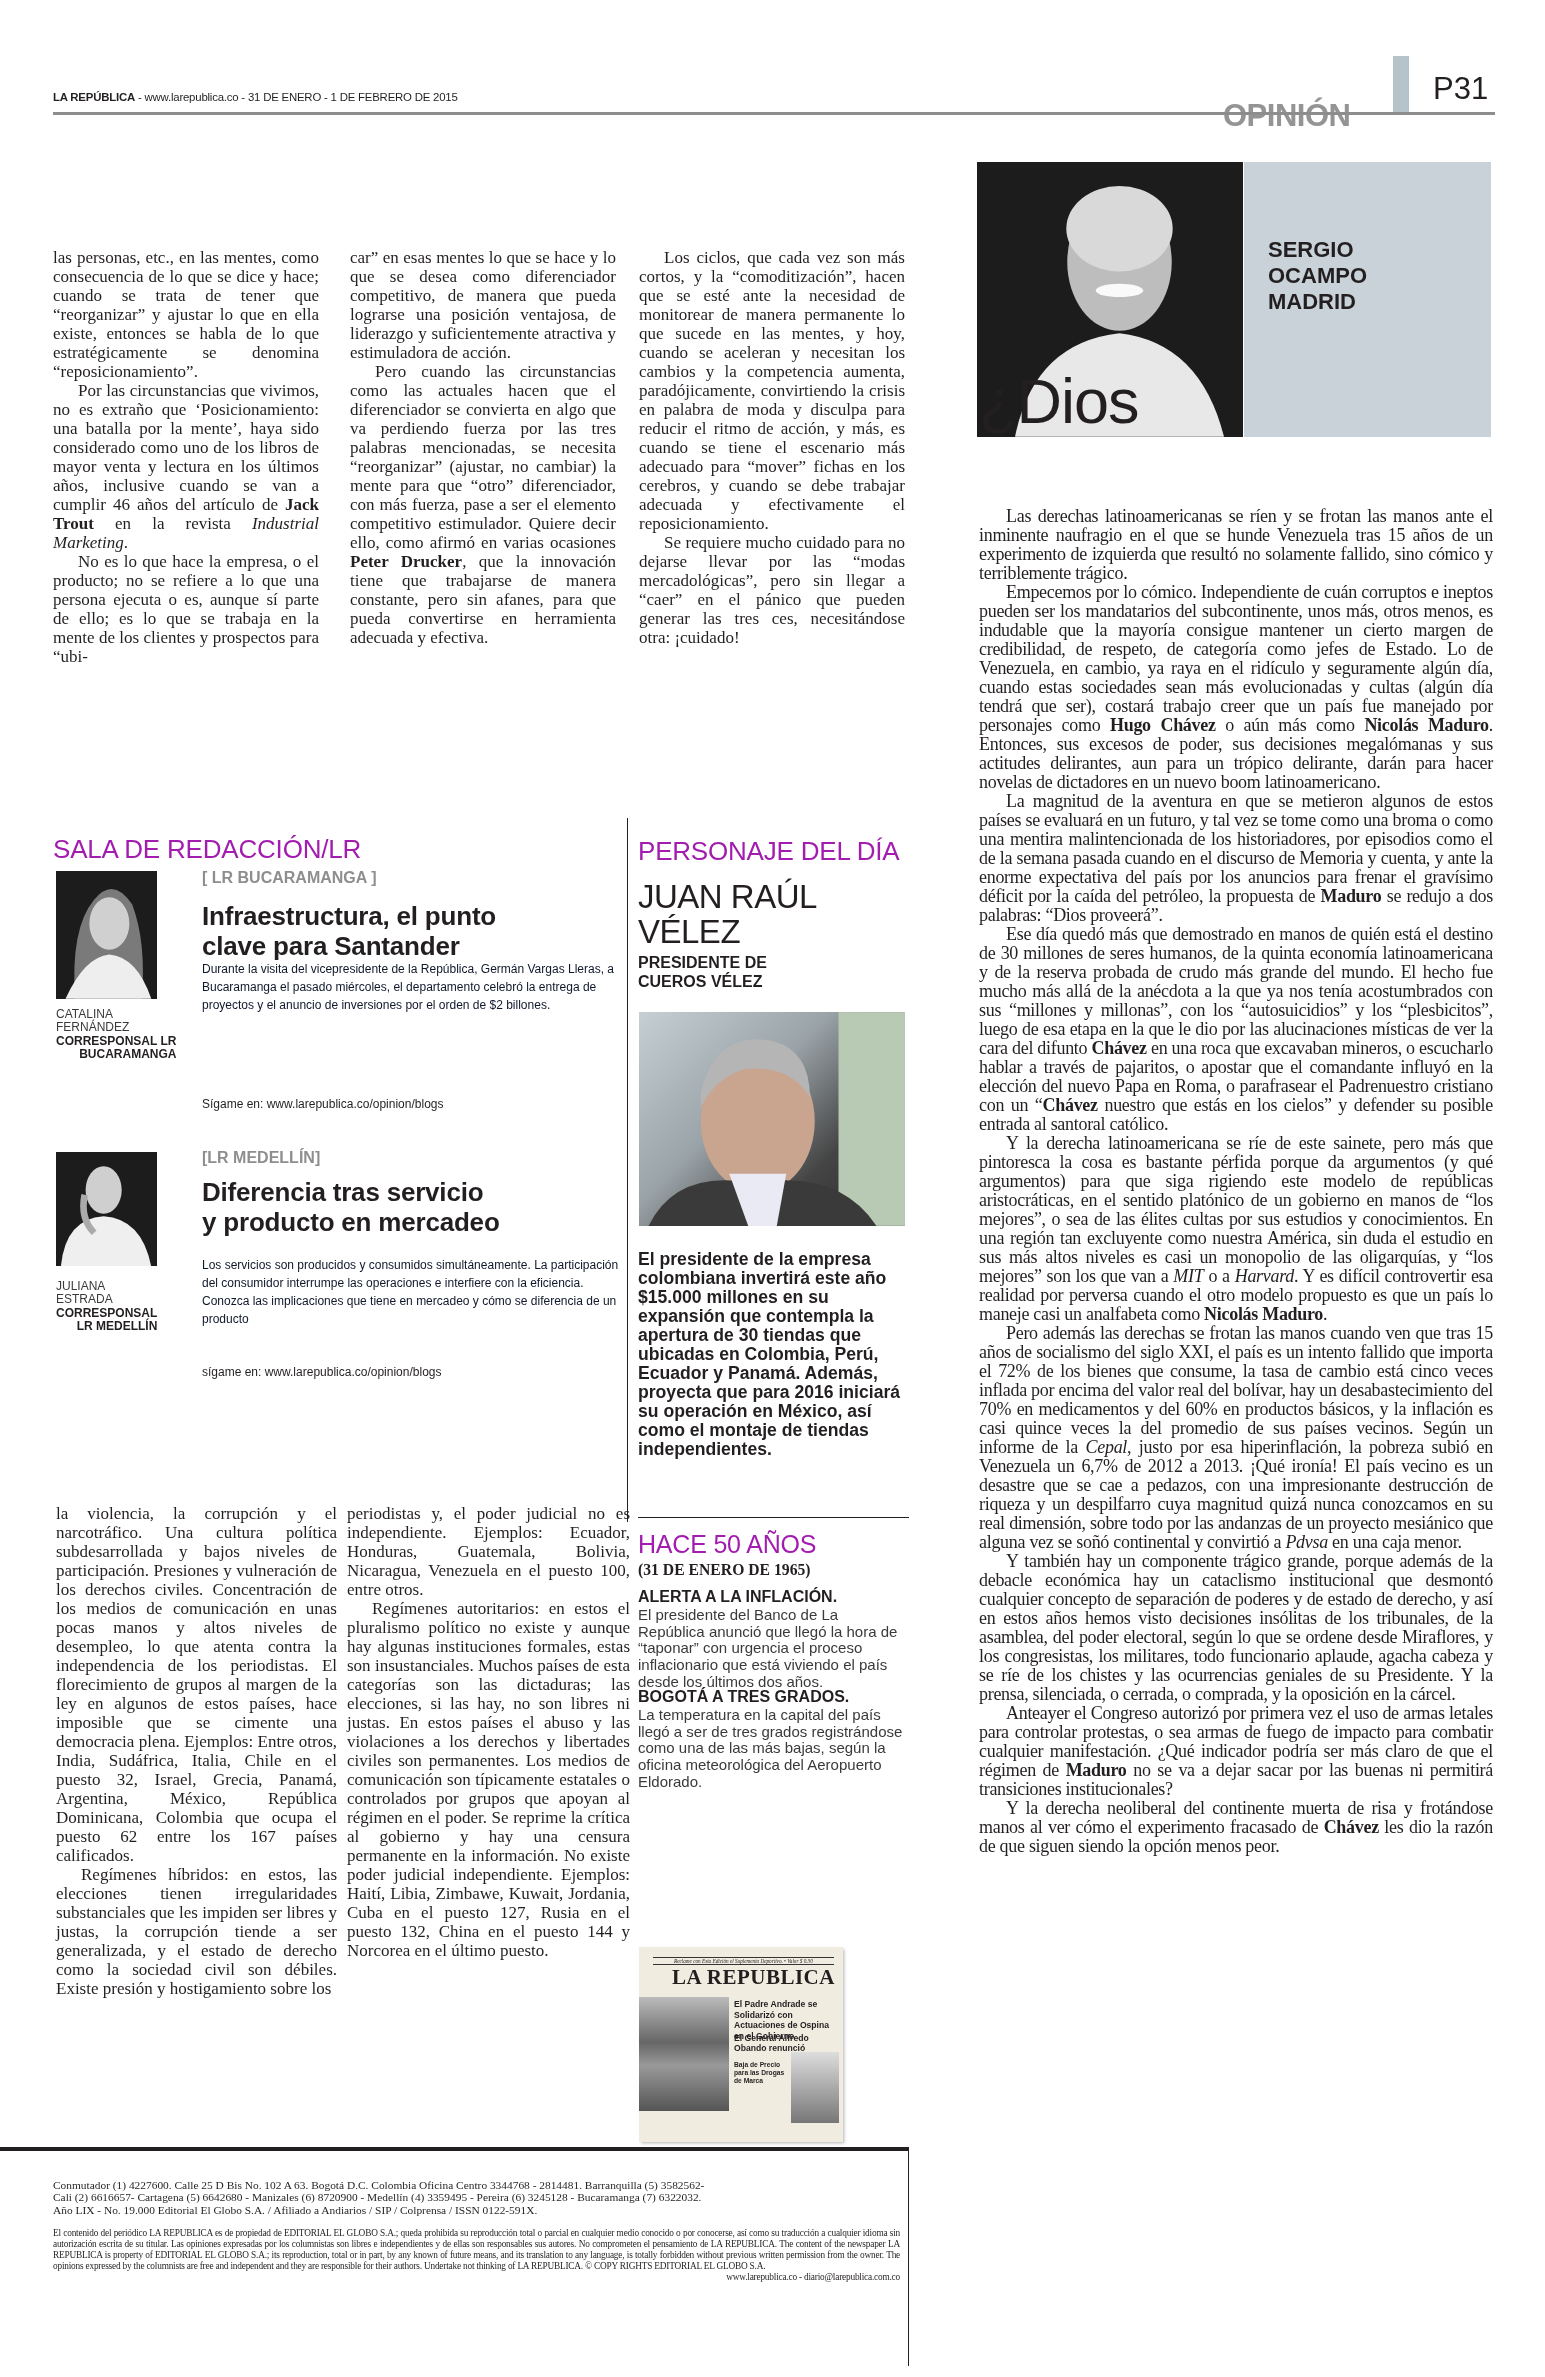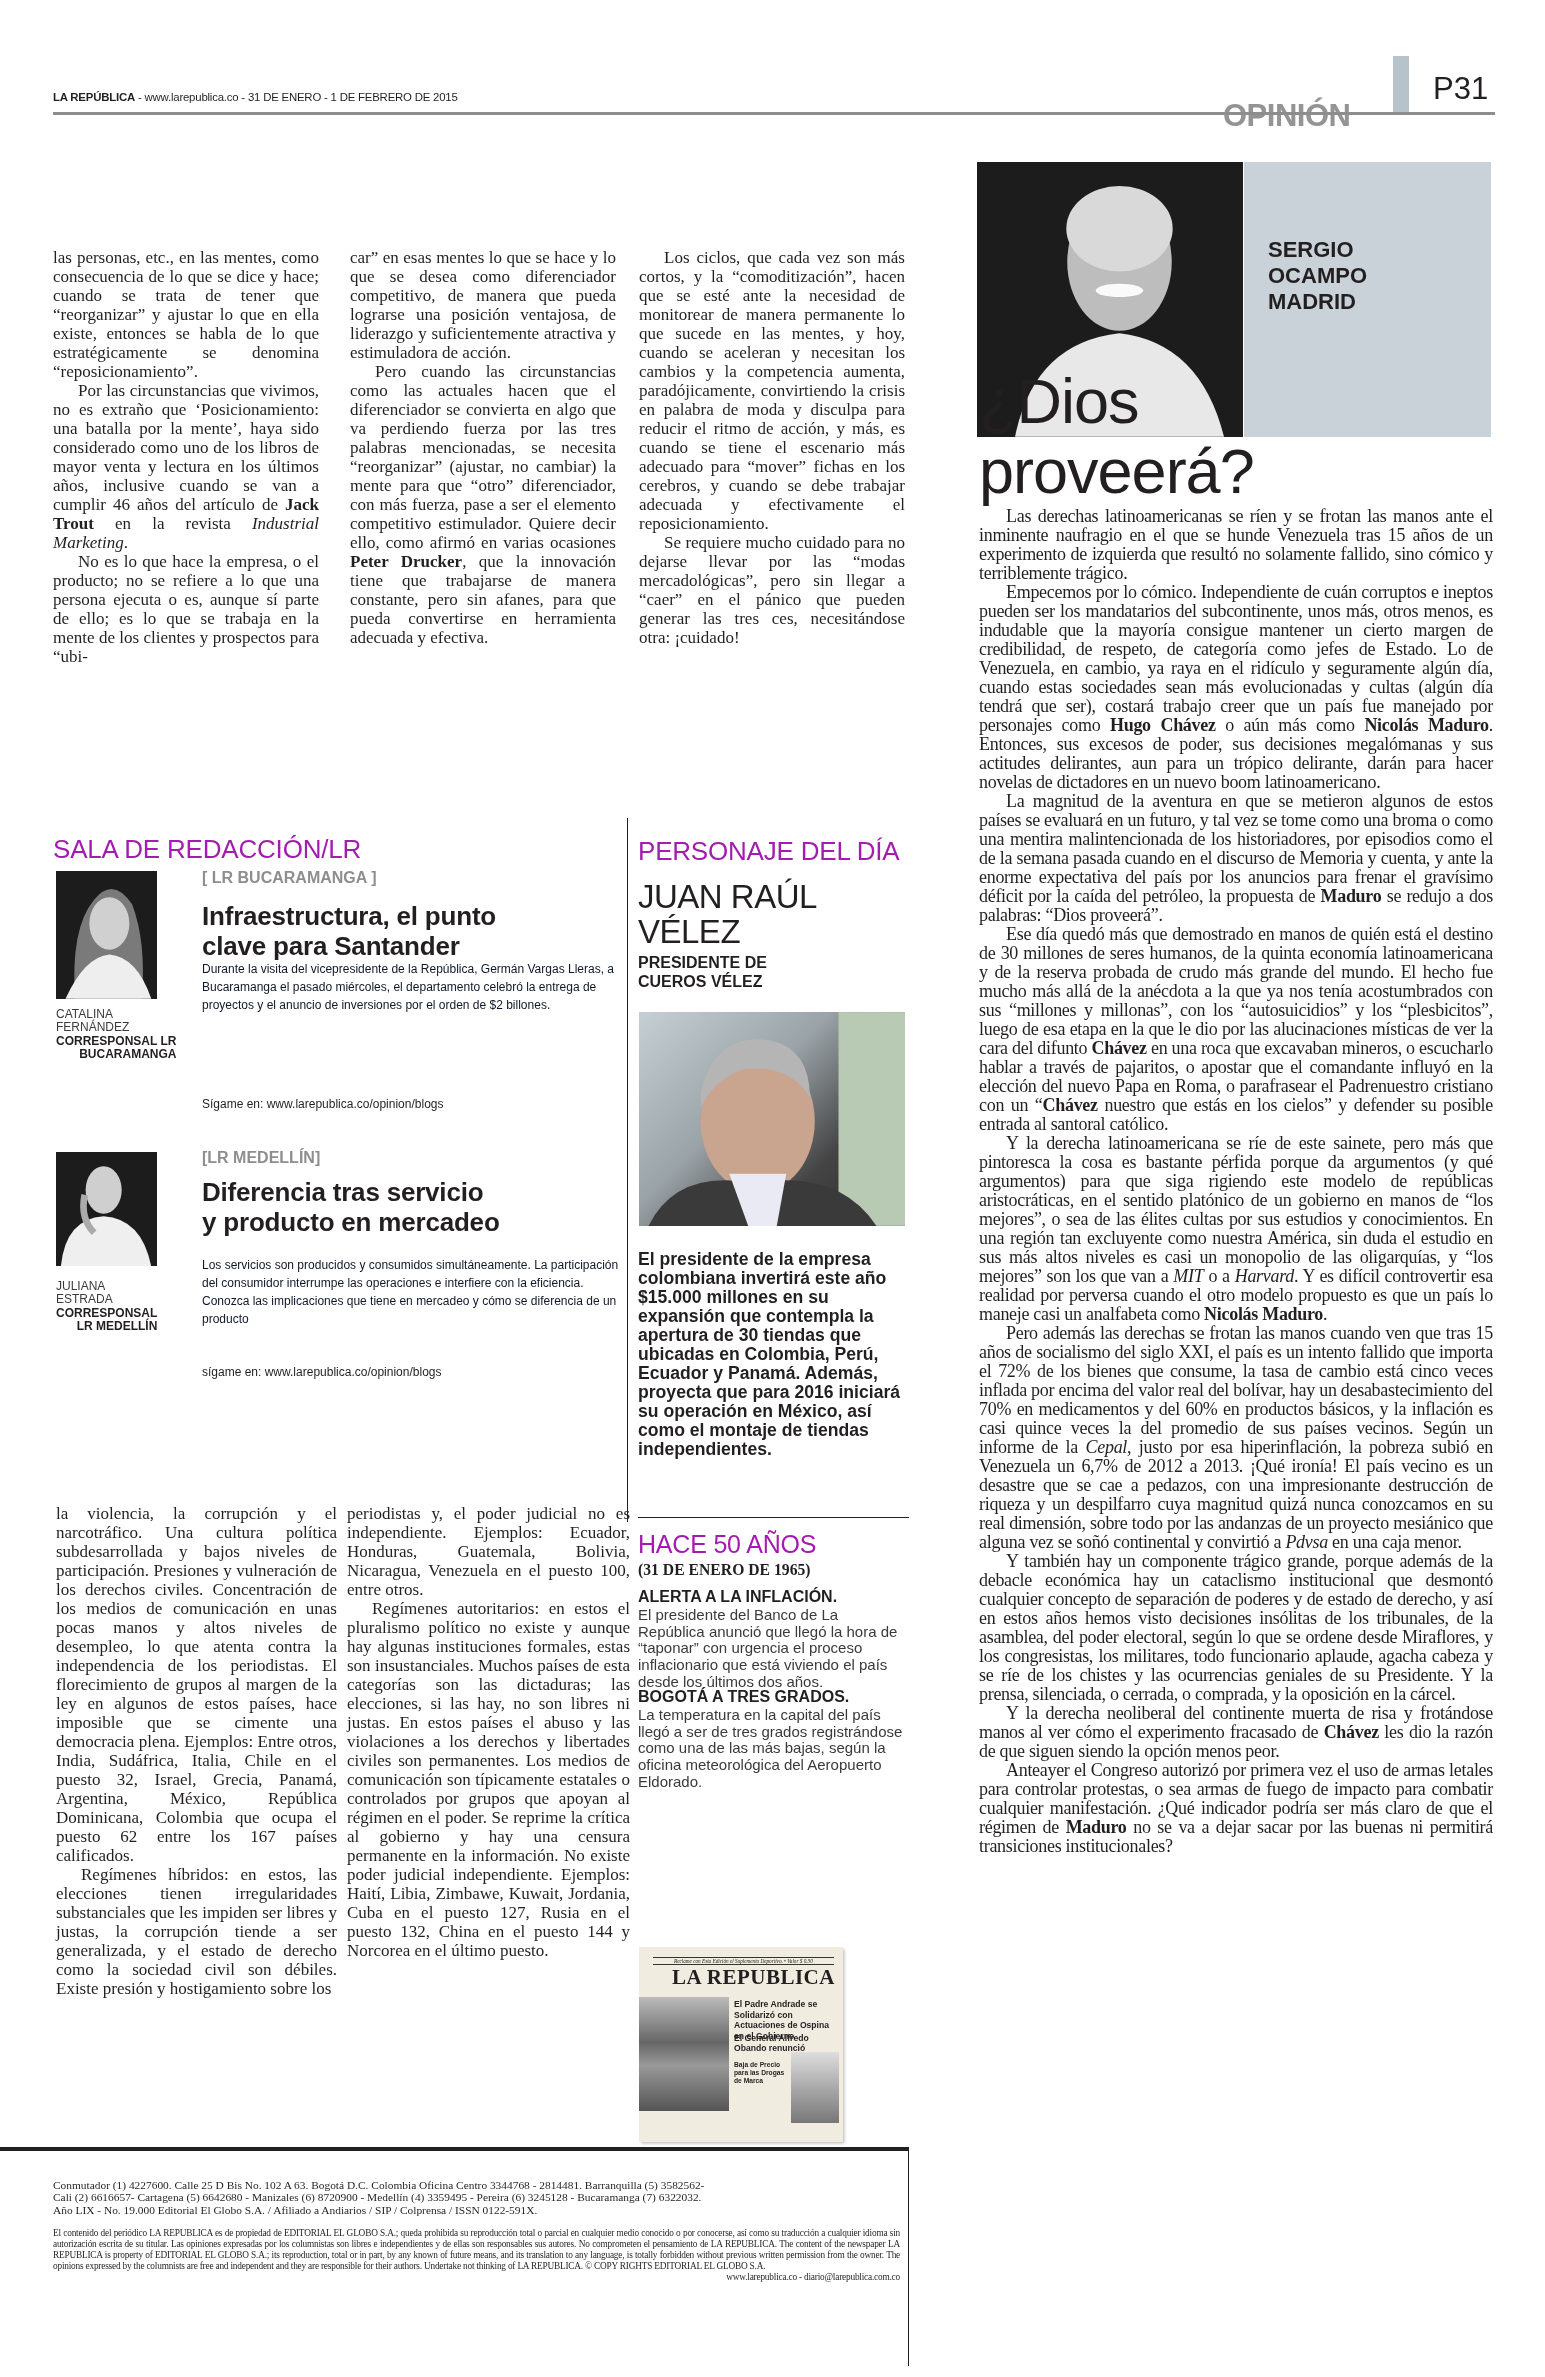--- a/index.html
+++ b/index.html
@@ -122,32 +122,31 @@
   </svg>
 </div>
 <div class="abs" id="col-namebox"></div>
 <div class="abs sans" id="col-name">
   <div>SERGIO</div>
   <div>OCAMPO</div>
   <div>MADRID</div>
 </div>
 <div class="abs sans" id="col-title">
   <div>¿Dios</div>
-  <div>proveerá?</div>
 </div>
 <div class="abs serif2 col-main" id="op-text">
     <p class="ind"><span>Las derechas latinoamericanas se ríen y se frotan las manos ante el inminente naufragio en el que se hunde Venezuela tras 15 años de un experimento de izquierda que resultó no solamente fallido, sino cómico y terriblemente trágico.</span></p>
     <p class="ind"><span>Empecemos por lo cómico. Independiente de cuán corruptos e ineptos pueden ser los mandatarios del subcontinente, unos más, otros menos, es indudable que la mayoría consigue mantener un cierto margen de credibilidad, de respeto, de categoría como jefes de Estado. Lo de Venezuela, en cambio, ya raya en el ridículo y seguramente algún día, cuando estas sociedades sean más evolucionadas y cultas (algún día tendrá que ser), costará trabajo creer que un país fue manejado por personajes como </span><span class="b">Hugo Chávez</span><span> o aún más como </span><span class="b">Nicolás Maduro</span><span>. Entonces, sus excesos de poder, sus decisiones megalómanas y sus actitudes delirantes, aun para un trópico delirante, darán para hacer novelas de dictadores en un nuevo boom latinoamericano.</span></p>
     <p class="ind"><span>La magnitud de la aventura en que se metieron algunos de estos países se evaluará en un futuro, y tal vez se tome como una broma o como una mentira malintencionada de los historiadores, por episodios como el de la semana pasada cuando en el discurso de Memoria y cuenta, y ante la enorme expectativa del país por los anuncios para frenar el gravísimo déficit por la caída del petróleo, la propuesta de </span><span class="b">Maduro</span><span> se redujo a dos palabras: “Dios proveerá”.</span></p>
     <p class="ind"><span>Ese día quedó más que demostrado en manos de quién está el destino de 30 millones de seres humanos, de la quinta economía latinoamericana y de la reserva probada de crudo más grande del mundo. El hecho fue mucho más allá de la anécdota a la que ya nos tenía acostumbrados con sus “millones y millonas”, con los “autosuicidios” y los “plesbicitos”, luego de esa etapa en la que le dio por las alucinaciones místicas de ver la cara del difunto </span><span class="b">Chávez</span><span> en una roca que excavaban mineros, o escucharlo hablar a través de pajaritos, o apostar que el comandante influyó en la elección del nuevo Papa en Roma, o parafrasear el Padrenuestro cristiano con un “</span><span class="b">Chávez</span><span> nuestro que estás en los cielos” y defender su posible entrada al santoral católico.</span></p>
     <p class="ind"><span>Y la derecha latinoamericana se ríe de este sainete, pero más que pintoresca la cosa es bastante pérfida porque da argumentos (y qué argumentos) para que siga rigiendo este modelo de repúblicas aristocráticas, en el sentido platónico de un gobierno en manos de “los mejores”, o sea de las élites cultas por sus estudios y conocimientos. En una región tan excluyente como nuestra América, sin duda el estudio en sus más altos niveles es casi un monopolio de las oligarquías, y “los mejores” son los que van a </span><span class="i">MIT</span><span> o a </span><span class="i">Harvard</span><span>. Y es difícil controvertir esa realidad por perversa cuando el otro modelo propuesto es que un país lo maneje casi un analfabeta como </span><span class="b">Nicolás Maduro</span><span>.</span></p>
     <p class="ind"><span>Pero además las derechas se frotan las manos cuando ven que tras 15 años de socialismo del siglo XXI, el país es un intento fallido que importa el 72% de los bienes que consume, la tasa de cambio está cinco veces inflada por encima del valor real del bolívar, hay un desabastecimiento del 70% en medicamentos y del 60% en productos básicos, y la inflación es casi quince veces la del promedio de sus países vecinos. Según un informe de la </span><span class="i">Cepal</span><span>, justo por esa hiperinflación, la pobreza subió en Venezuela un 6,7% de 2012 a 2013. ¡Qué ironía! El país vecino es un desastre que se cae a pedazos, con una impresionante destrucción de riqueza y un despilfarro cuya magnitud quizá nunca conozcamos en su real dimensión, sobre todo por las andanzas de un proyecto mesiánico que alguna vez se soñó continental y convirtió a </span><span class="i">Pdvsa</span><span> en una caja menor.</span></p>
     <p class="ind"><span>Y también hay un componente trágico grande, porque además de la debacle económica hay un cataclismo institucional que desmontó cualquier concepto de separación de poderes y de estado de derecho, y así en estos años hemos visto decisiones insólitas de los tribunales, de la asamblea, del poder electoral, según lo que se ordene desde Miraflores, y los congresistas, los militares, todo funcionario aplaude, agacha cabeza y se ríe de los chistes y las ocurrencias geniales de su Presidente. Y la prensa, silenciada, o cerrada, o comprada, y la oposición en la cárcel.</span></p>
+    <p class="ind"><span>Anteayer el Congreso autorizó por primera vez el uso de armas letales para controlar protestas, o sea armas de fuego de impacto para combatir cualquier manifestación. ¿Qué indicador podría ser más claro de que el régimen de </span><span class="b">Maduro</span><span> no se va a dejar sacar por las buenas ni permitirá transiciones institucionales?</span></p>
     <p class="ind"><span>Y la derecha neoliberal del continente muerta de risa y frotándose manos al ver cómo el experimento fracasado de </span><span class="b">Chávez</span><span> les dio la razón de que siguen siendo la opción menos peor.</span></p>
-    <p class="ind"><span>Anteayer el Congreso autorizó por primera vez el uso de armas letales para controlar protestas, o sea armas de fuego de impacto para combatir cualquier manifestación. ¿Qué indicador podría ser más claro de que el régimen de </span><span class="b">Maduro</span><span> no se va a dejar sacar por las buenas ni permitirá transiciones institucionales?</span></p>
   </div>
 
 <div class="abs serif col-text" id="art1-c1">
     <p><span>las personas, etc., en las mentes, como consecuencia de lo que se dice y hace; cuando se trata de tener que “reorganizar” y ajustar lo que en ella existe, entonces se habla de lo que estratégicamente se denomina “reposicionamiento”.</span></p>
     <p class="ind"><span>Por las circunstancias que vivimos, no es extraño que ‘Posicionamiento: una batalla por la mente’, haya sido considerado como uno de los libros de mayor venta y lectura en los últimos años, inclusive cuando se van a cumplir 46 años del artículo de </span><span class="b">Jack Trout</span><span> en la revista </span><span class="i">Industrial Marketing</span><span>.</span></p>
     <p class="ind"><span>No es lo que hace la empresa, o el producto; no se refiere a lo que una persona ejecuta o es, aunque sí parte de ello; es lo que se trabaja en la mente de los clientes y prospectos para “ubi-</span></p>
   </div>
 <div class="abs serif col-text" id="art1-c2">
     <p><span>car” en esas mentes lo que se hace y lo que se desea como diferenciador competitivo, de manera que pueda lograrse una posición ventajosa, de liderazgo y suficientemente atractiva y estimuladora de acción.</span></p>
     <p class="ind"><span>Pero cuando las circunstancias como las actuales hacen que el diferenciador se convierta en algo que va perdiendo fuerza por las tres palabras mencionadas, se necesita “reorganizar” (ajustar, no cambiar) la mente para que “otro” diferenciador, con más fuerza, pase a ser el elemento competitivo estimulador. Quiere decir ello, como afirmó en varias ocasiones </span><span class="b">Peter Drucker</span><span>, que la innovación tiene que trabajarse de manera constante, pero sin afanes, para que pueda convertirse en herramienta adecuada y efectiva.</span></p>

